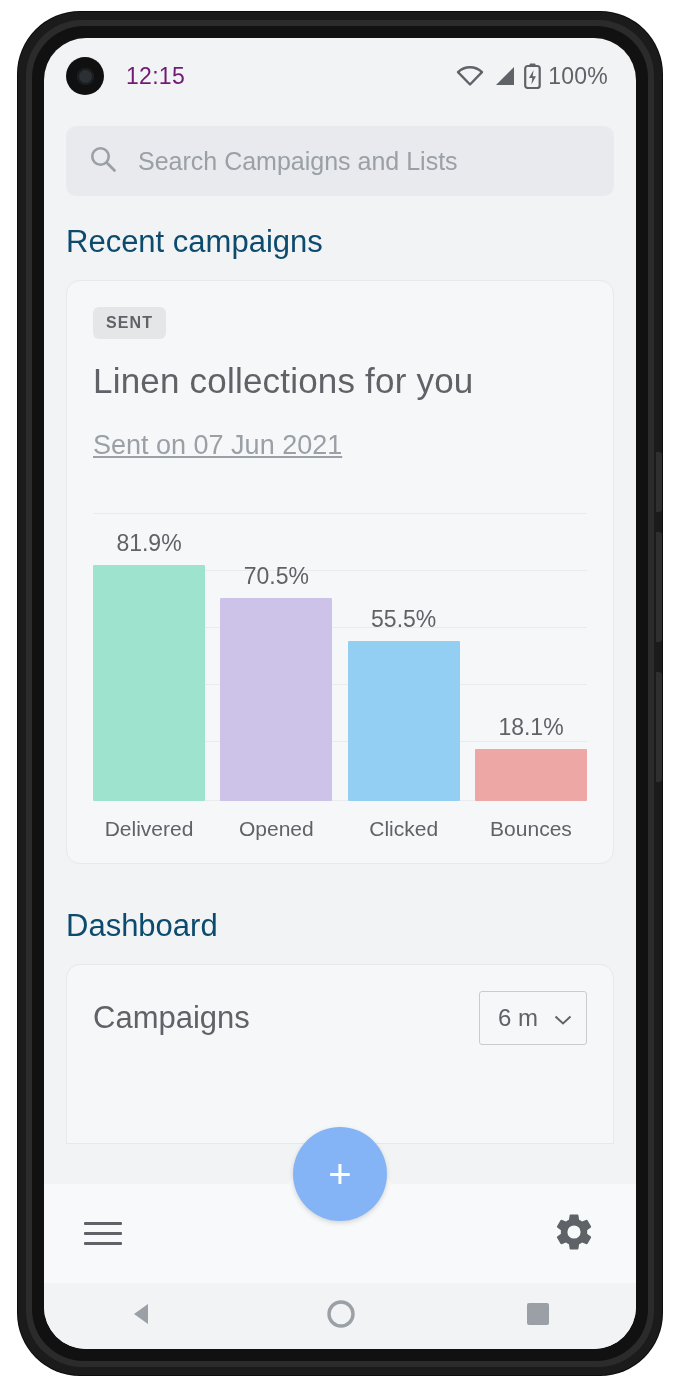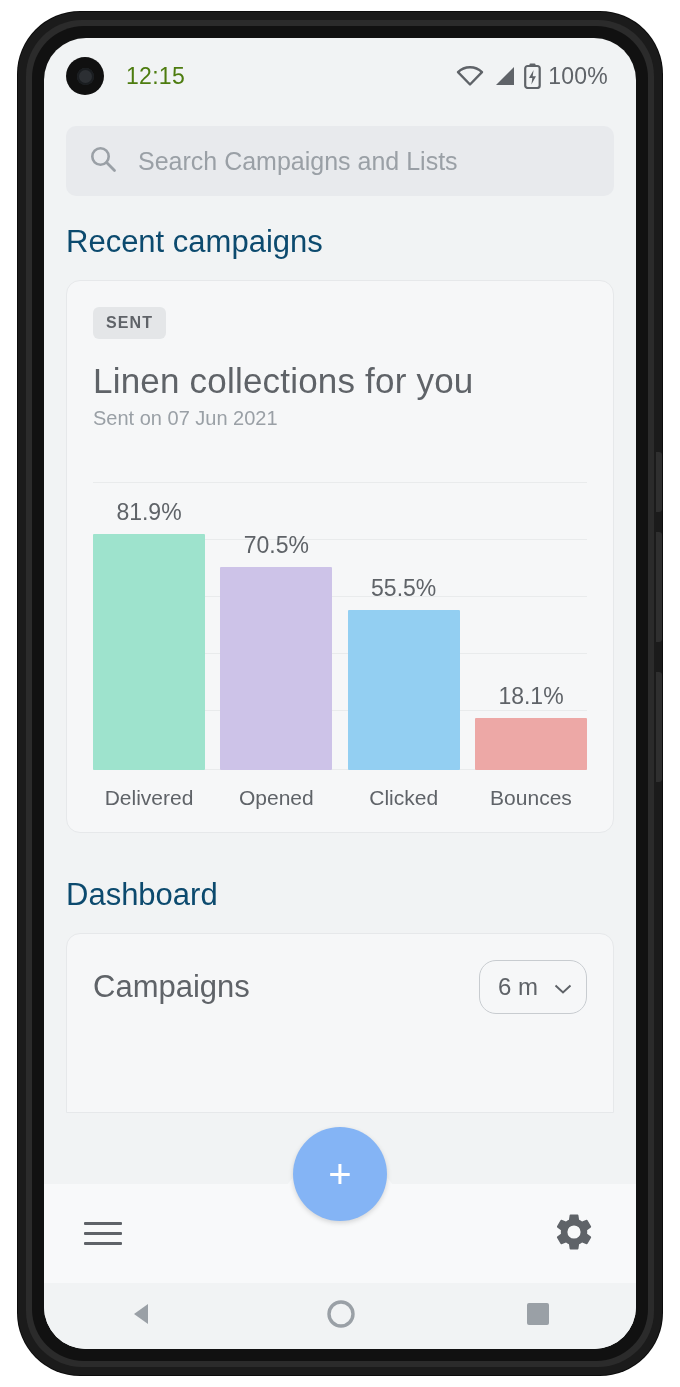--- a/index.html
+++ b/index.html
@@ -74,21 +74,21 @@
     flex: none;
   }
   .camera .lens {
     width: 17px; height: 17px; border-radius: 50%;
     background: #2c2f33;
     box-shadow: inset 0 0 0 2px #1a1d20;
   }
   .status-time {
     margin-left: 22px;
     font-size: 23px;
-    color: #4d7c0f;
+    color: #701a75;
     letter-spacing: .3px;
   }
   .status-right {
     margin-left: auto;
     display: flex; align-items: center; gap: 7px;
     font-size: 23px; color: #5f6368;
   }
   .status-right svg { display: block; }
   .battery-pct { font-size: 23px; color: #5f6368; letter-spacing: .2px; }
 
@@ -137,23 +137,24 @@
     font-weight: 700;
   }
   .campaign-title {
     margin-top: 22px;
     font-size: 35px;
     color: #5f6368;
     font-weight: 400;
     letter-spacing: .2px;
   }
   .campaign-sub {
-    margin-top: 6px;
-    font-size: 20px;
+    margin-top: 29px;
+    font-size: 27px;
     color: #9aa0a6;
+    text-decoration: underline;
   }
 
   
   .chart {
     position: relative;
     margin-top: 52px;
     height: 288px;
   }
   .gridlines {
     position: absolute; left: 0; right: 0; top: 0; bottom: 0;
@@ -208,21 +209,21 @@
   }
   .dash-row {
     display: flex; align-items: center; justify-content: space-between;
   }
   .dash-label {
     font-size: 31px; color: #5f6368;
   }
   .select-pill {
     display: flex; align-items: center; gap: 16px;
     border: 1px solid #c8ccd0;
-    border-radius: 17px;
+    border-radius: 3px;
     padding: 12px 14px 12px 18px;
     color: #5f6368;
     font-size: 24px;
     background: transparent;
   }
   .dash-big {
     margin-top: 22px;
     font-size: 45px; color: #5f6368;
     font-weight: 400;
   }

